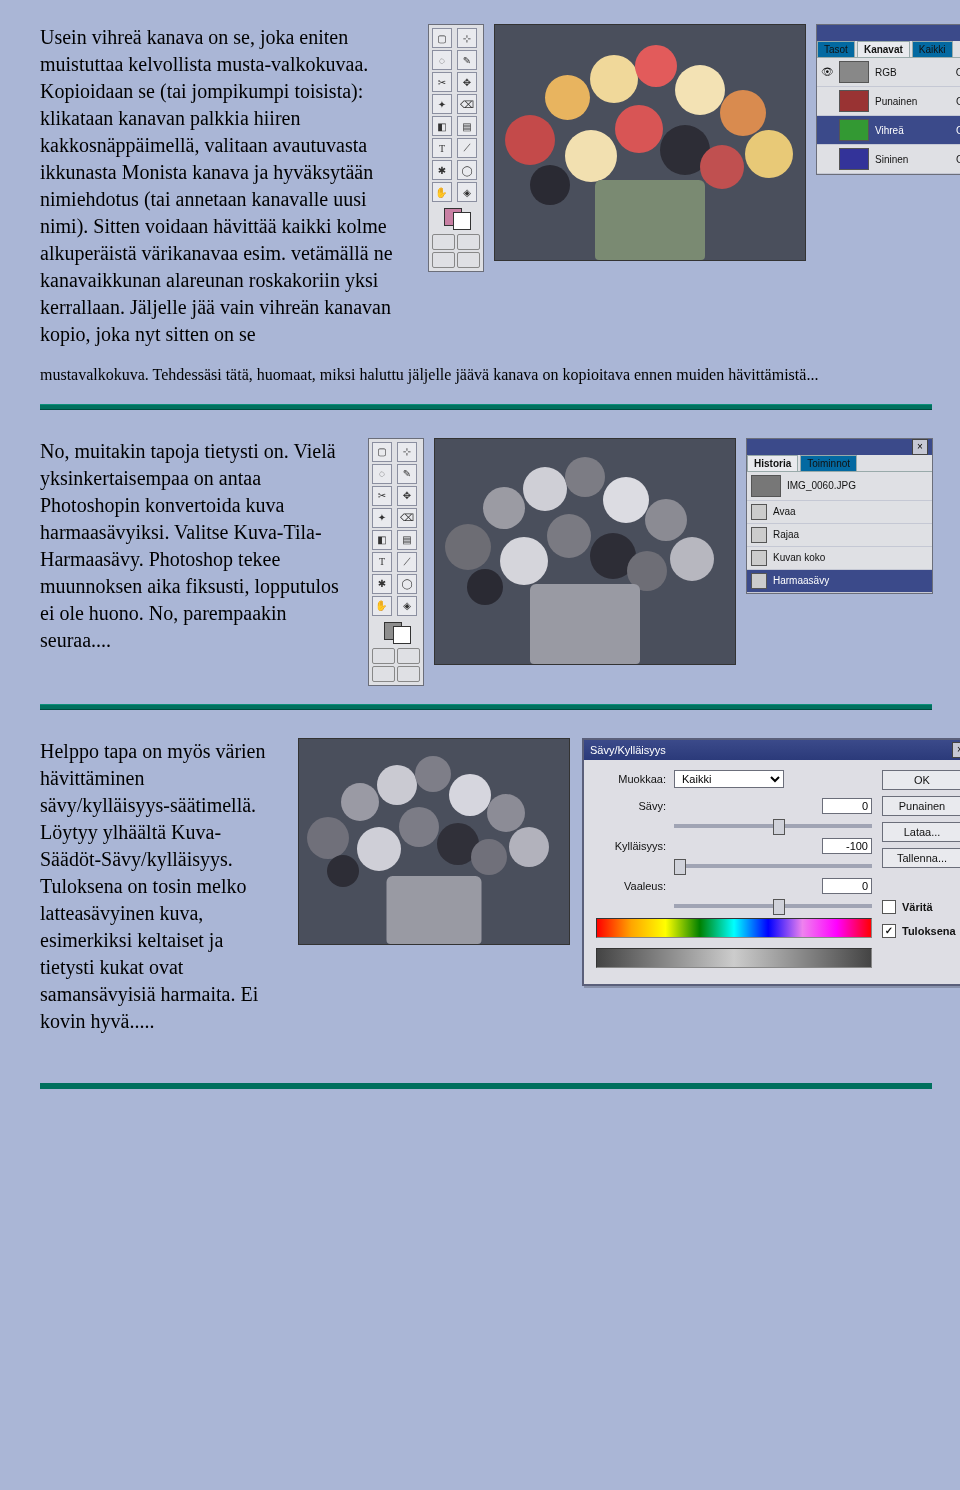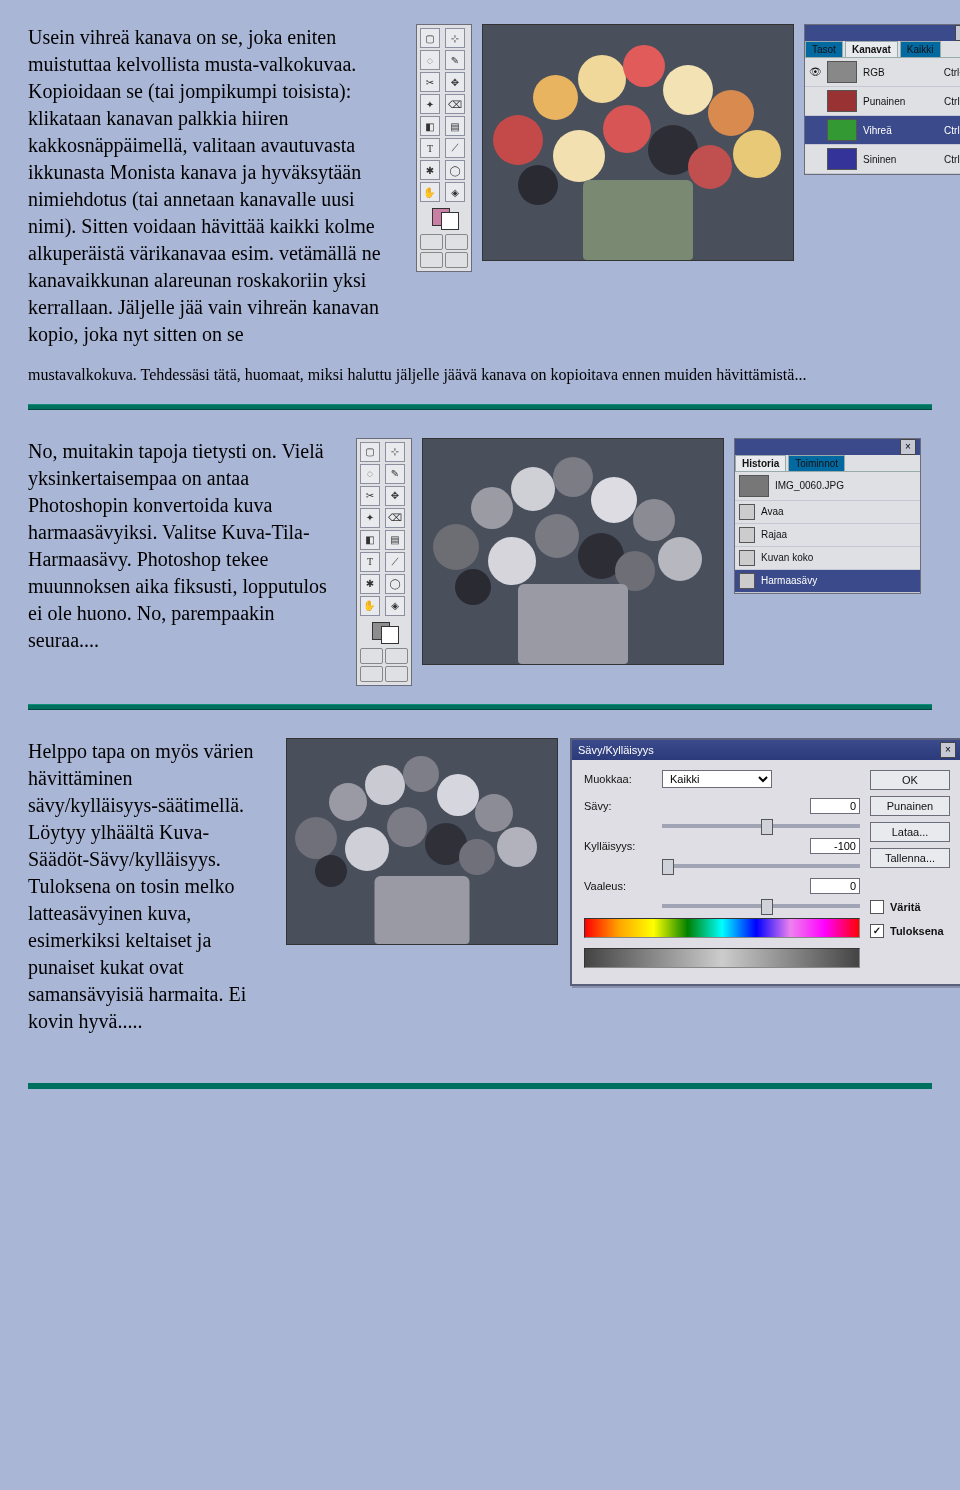--- a/index.html
+++ b/index.html
@@ -1,16 +1,16 @@
 <!DOCTYPE html>
 <html><head>
 <meta charset="utf-8">
 <style>
   html,body{margin:0;padding:0;background:#aab6d6;font-family:"Times New Roman",Times,serif;color:#000;}
-  .page{width:960px;margin:0 auto;padding:24px 28px 40px 28px;box-sizing:border-box;}
+  .page{width:960px;margin:0 auto;padding:24px 28px 40px 40px;box-sizing:border-box;}
   .section{margin-bottom:18px;}
   .row{display:flex;gap:28px;align-items:flex-start;}
   .txt{font-size:20px;line-height:1.35;}
   .txt1{flex:0 0 360px;}
   .txt2-wrap{flex:0 0 300px;}
   .txt3-wrap{flex:0 0 230px;}
   .figwrap{flex:1;display:flex;gap:10px;align-items:flex-start;}
   .tools{width:48px;background:#dfe0e4;border:1px solid #6b6e7a;display:grid;grid-template-columns:1fr 1fr;gap:2px;padding:3px;}
   .tools .t{width:18px;height:18px;background:#e9eaee;border:1px solid #8b8fa0;display:flex;align-items:center;justify-content:center;font-size:10px;color:#333;}
   .tools .sw{grid-column:1/3;height:28px;display:flex;align-items:center;justify-content:center;}
@@ -36,21 +36,21 @@
   .fullpara{font-size:16px;line-height:1.35;margin-top:8px;}
   .hrthick{height:6px;background:#00705e;margin-top:40px;}
   .imgboxsm{width:300px;height:225px;}
   .dialog{width:390px;background:#dedee4;border:2px solid #5a5f7a;font-family:Tahoma,Verdana,sans-serif;font-size:11px;color:#111;box-shadow:2px 2px 0 rgba(0,0,0,.2);}
   .dialog .titlebar{height:20px;background:linear-gradient(#3b4a8a,#2b3a7a);color:#fff;display:flex;align-items:center;justify-content:space-between;padding:0 6px;}
   .dialog .body{padding:10px 12px;display:flex;gap:10px;}
   .dialog .left{flex:1;}
   .dialog .right{width:80px;display:flex;flex-direction:column;gap:6px;}
   .dialog .btn{background:#e9eaee;border:1px solid #6b6e7a;text-align:center;padding:3px 4px;font-size:11px;}
   .dialog .field{display:flex;align-items:center;gap:8px;margin-bottom:10px;}
-  .dialog .label{width:70px;text-align:left;}
+  .dialog .label{width:70px;text-align:right;}
   .dialog select,.dialog input[type=text]{font-family:Tahoma,Verdana,sans-serif;font-size:11px;border:1px solid #6b6e7a;background:#fff;padding:1px 3px;}
   .slider{flex:1;height:4px;background:#a0a4b4;position:relative;}
   .knob{position:absolute;top:-5px;width:10px;height:14px;background:#d0d2da;border:1px solid #555;}
   .hue{height:18px;background:linear-gradient(90deg,red,orange,yellow,green,cyan,blue,violet,magenta,red);margin:10px 0 6px;border:1px inset #888;}
   .chk{display:flex;align-items:center;gap:6px;margin-bottom:4px;font-weight:bold;}
   .chkbox{width:12px;height:12px;border:1px solid #555;background:#fff;display:inline-flex;align-items:center;justify-content:center;font-size:10px;line-height:1;}
   .fig3{flex:1;display:flex;align-items:flex-start;gap:12px;}
   .xicon{width:14px;height:14px;background:#c6c8d4;border:1px solid #444;color:#000;display:inline-flex;align-items:center;justify-content:center;font-size:10px;font-family:Tahoma,sans-serif;}
 </style>
 </head>
@@ -242,21 +242,21 @@
         </div>
       </div>
     </div>
   </div>
 
   <div class="hrbar"></div>
 
   <div class="section">
     <div class="row">
       <div class="txt txt3-wrap">
-        <p class="para">Helppo tapa on myös värien hävittäminen sävy/kylläisyys-säätimellä. Löytyy ylhäältä Kuva-Säädöt-Sävy/kylläisyys. Tuloksena on tosin melko latteasävyinen kuva, esimerkiksi keltaiset ja punaiset kukat ovat samansävyisiä harmaita. Ei kovin hyvä.....</p>
+        <p class="para">Helppo tapa on myös värien hävittäminen sävy/kylläisyys-säätimellä. Löytyy ylhäältä Kuva-Säädöt-Sävy/kylläisyys. Tuloksena on tosin melko latteasävyinen kuva, esimerkiksi keltaiset ja tietysti kukat ovat samansävyisiä harmaita. Ei kovin hyvä.....</p>
       </div>
       <div class="fig3">
         <div class="imgbox" style="width:270px;height:205px;">
           <div class="blooms">
             <div class="bl" style="left:8px;top:68px;width:42px;height:42px;background:#70707a;"></div>
             <div class="bl" style="left:42px;top:34px;width:38px;height:38px;background:#9a9aa4;"></div>
             <div class="bl" style="left:78px;top:16px;width:40px;height:40px;background:#cacad2;"></div>
             <div class="bl" style="left:116px;top:7px;width:36px;height:36px;background:#7e7e88;"></div>
             <div class="bl" style="left:150px;top:25px;width:42px;height:42px;background:#d6d6de;"></div>
             <div class="bl" style="left:188px;top:45px;width:38px;height:38px;background:#8c8c96;"></div>

